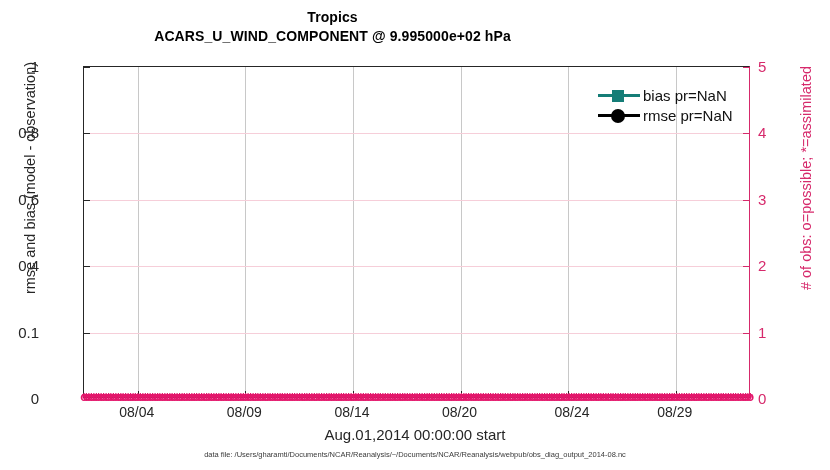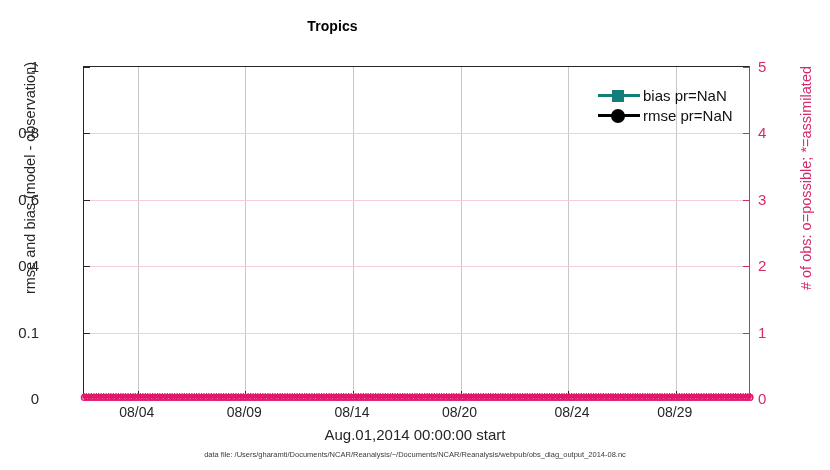--- a/index.html
+++ b/index.html
@@ -13,21 +13,21 @@
     position: relative;
     overflow: hidden;
     font-family: "Liberation Sans", sans-serif;
     color: #000000;
   }
 
   
   #title-block {
     position: absolute;
     left: 0;
-    top: 18px;
+    top: 9px;
     width: 665px;
     text-align: center;
     pointer-events: none;
   }
   #chart-title-main {
     font-size: 14px;
     font-weight: bold;
     line-height: 17px;
     letter-spacing: 0.1px;
   }
@@ -223,20 +223,21 @@
     font-size: 7.5px;
     color: #3a3a3a;
     white-space: nowrap;
   }
 </style>
 </head>
 <body>
 
 <div id="title-block">
   <div id="chart-title-main">Tropics</div>
+  <div id="chart-title-sub">ACARS_U_WIND_COMPONENT @ 9.995000e+02 hPa</div>
 </div>
 
 <div id="plot-area">
   <div id="grid-vertical-layer">
       <div class="grid-v" style="left: 53.7903px;"></div>
       <div class="grid-v" style="left: 161.371px;"></div>
       <div class="grid-v" style="left: 268.952px;"></div>
       <div class="grid-v" style="left: 376.532px;"></div>
       <div class="grid-v" style="left: 484.113px;"></div>
       <div class="grid-v" style="left: 591.694px;"></div>

